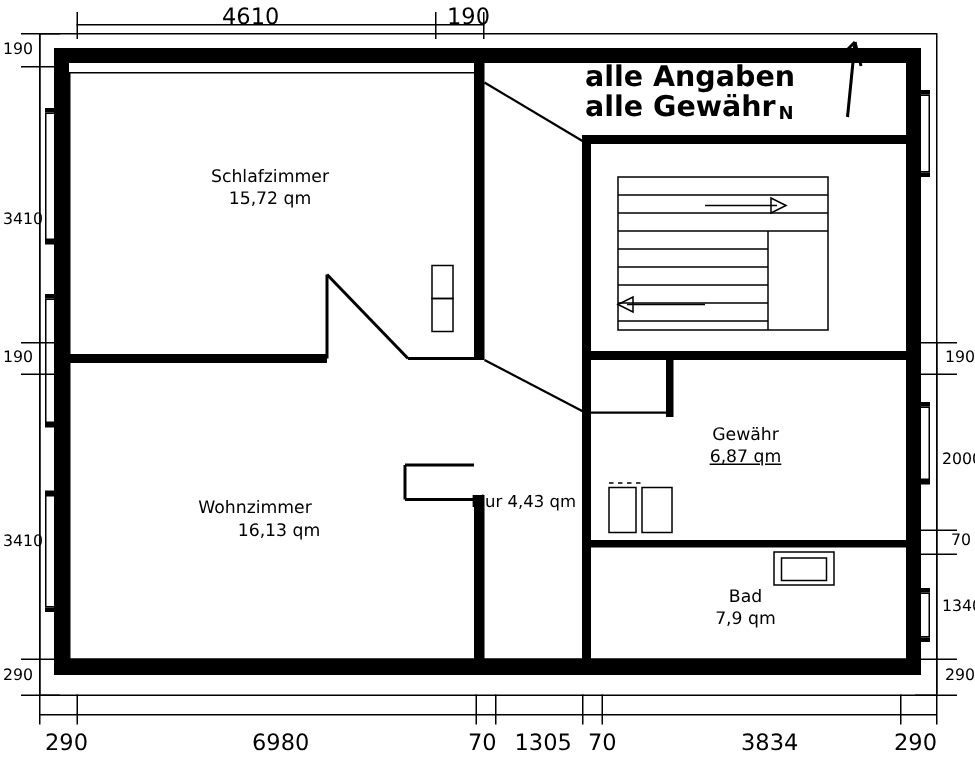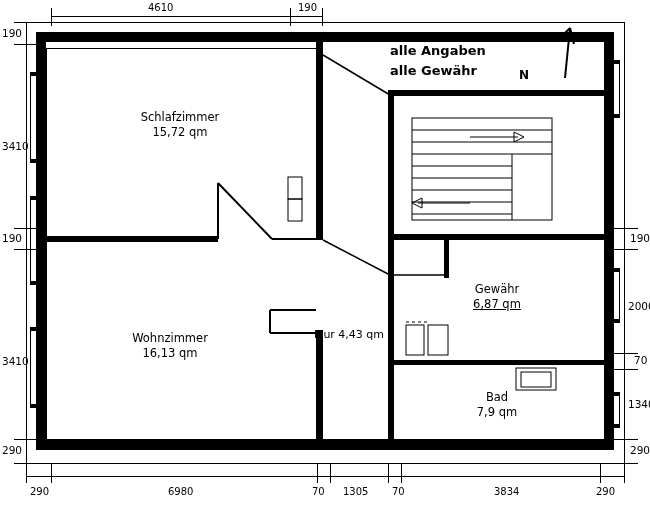--- a/index.html
+++ b/index.html
@@ -50,33 +50,33 @@
   .lbl-room {
     position: absolute;
     font-size: 11.5px;
     color: #000000;
     text-align: center;
     line-height: 15px;
     white-space: pre;
   }
   .dim {
     position: absolute;
-    font-size: 10px;
+    font-size: 15px;
     color: #000000;
     white-space: pre;
   }
   .dim-v {
     position: absolute;
     font-size: 10.5px;
     color: #000000;
     white-space: pre;
   }
   .note {
     position: absolute;
-    font-size: 13px;
+    font-size: 19px;
     font-weight: bold;
     color: #000000;
     line-height: 18px;
     white-space: pre;
   }
   .north {
     position: absolute;
     font-size: 12px;
     font-weight: bold;
     color: #000000;
@@ -226,21 +226,21 @@
   </svg>
   <div class="north" style="left:519px; top:68px;">N</div>
 
   <div class="note" style="left:390px; top:42px;">alle Angaben</div>
   <div class="note" style="left:390px; top:62px;">alle Gewähr</div>
 
   <div class="lbl-room" style="left:90px; top:110px; width:180px;">Schlafzimmer</div>
   <div class="lbl-room" style="left:90px; top:125px; width:180px;">15,72 qm</div>
 
   <div class="lbl-room" style="left:80px; top:331px; width:180px;">Wohnzimmer</div>
-  <div class="lbl-room" style="left:80px; top:346px; width:180px;">16,13 qm</div>
+  <div class="lbl-room" style="left:96px; top:346px; width:180px;">16,13 qm</div>
 
   <div class="lbl-room" style="left:432px; top:282px; width:130px;">Gewähr</div>
   <div class="lbl-room" style="left:432px; top:297px; width:130px;text-decoration:underline;">6,87 qm</div>
 
   <div class="lbl-room" style="left:437px; top:390px; width:120px;">Bad</div>
   <div class="lbl-room" style="left:437px; top:405px; width:120px;">7,9 qm</div>
 
   <div class="lbl" style="left:314px; top:328px;">Flur 4,43 qm</div>
 
   <div class="dim" style="left:148px; top:2px;">4610</div>

